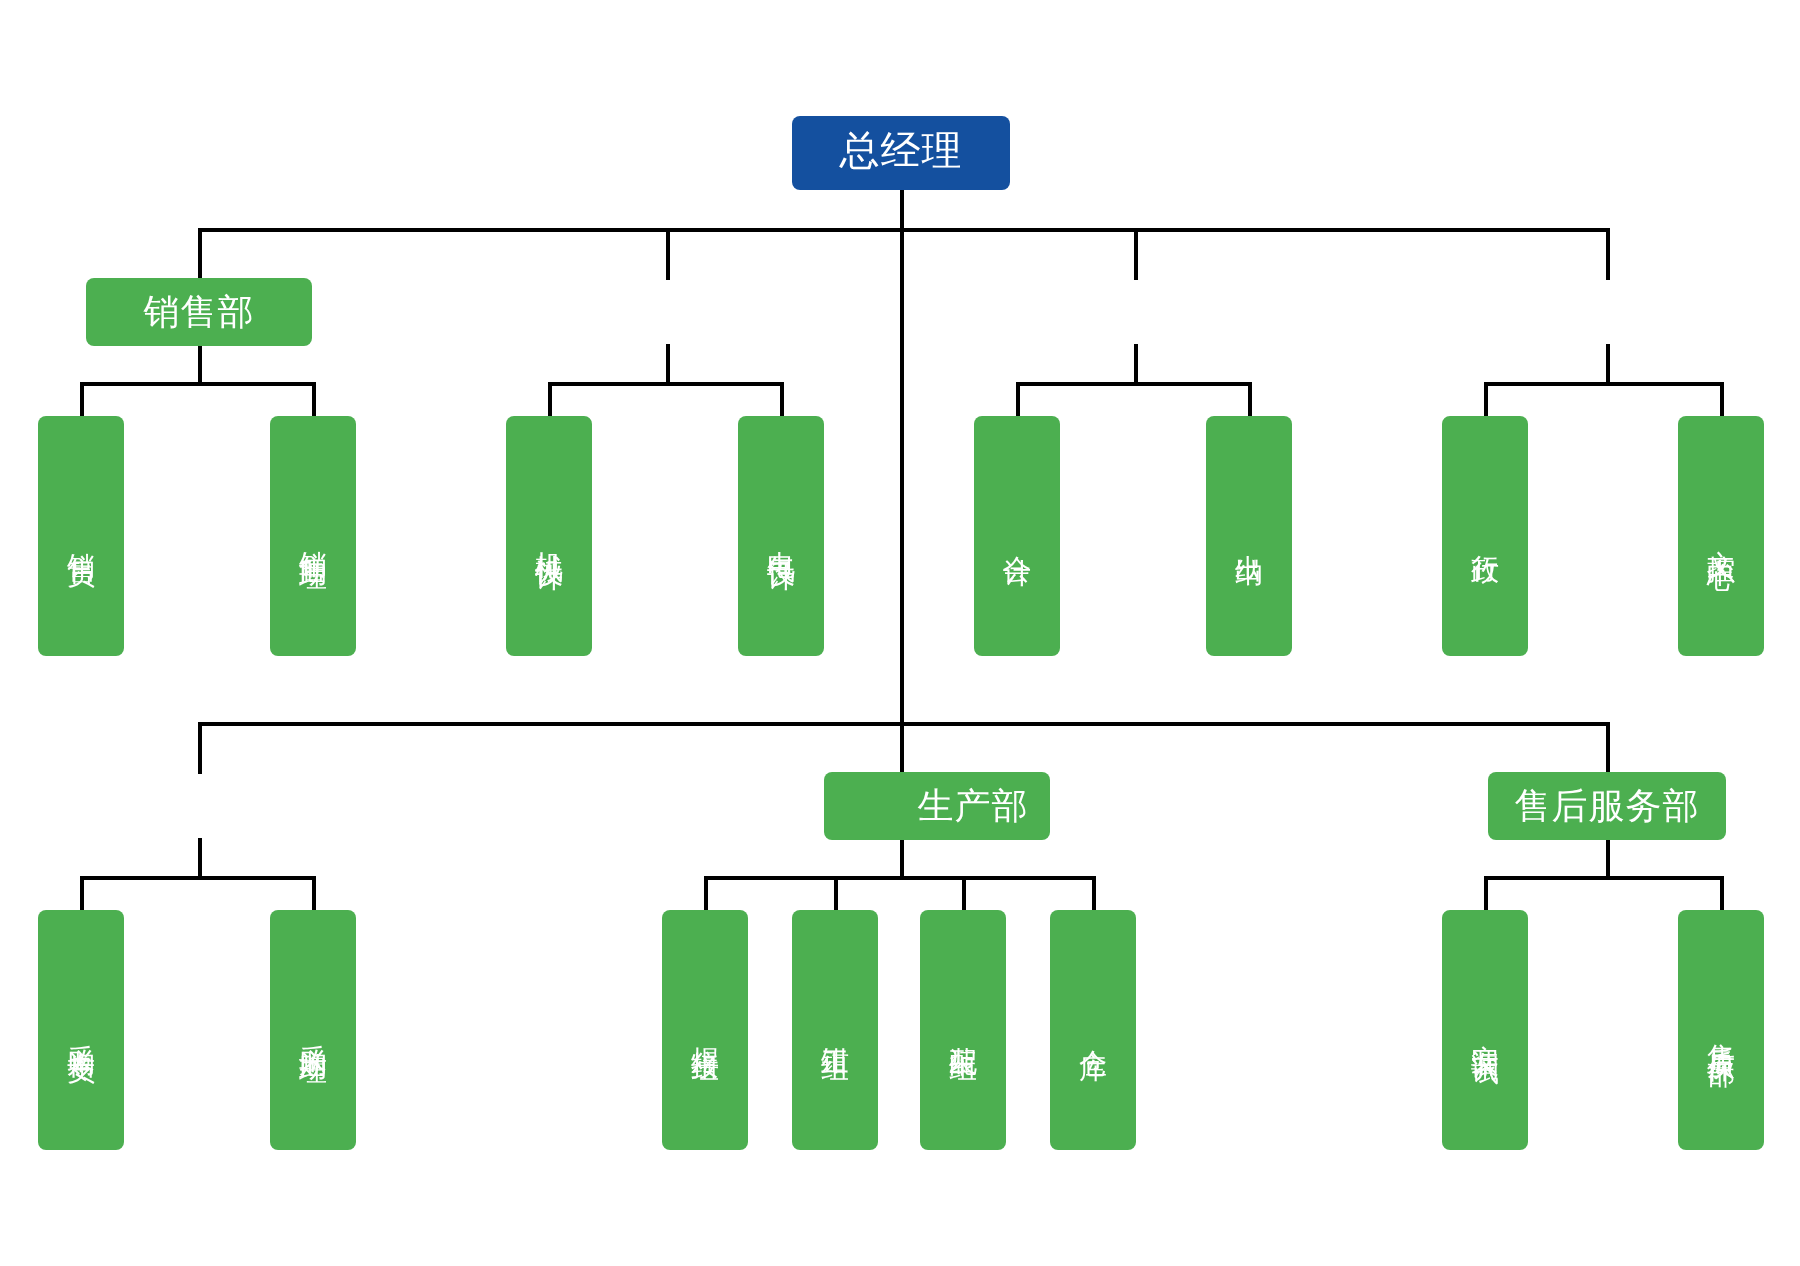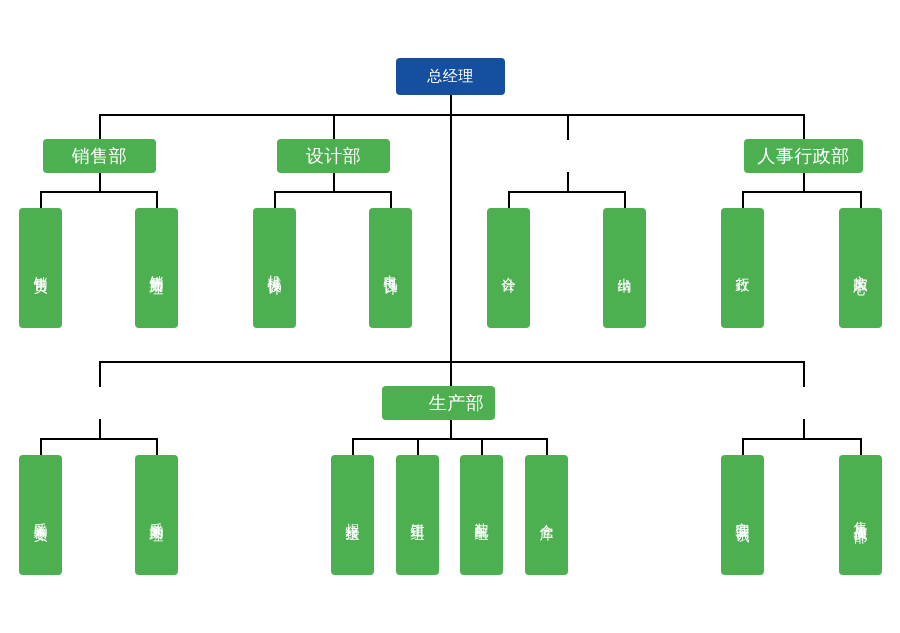--- a/index.html
+++ b/index.html
@@ -24,21 +24,21 @@
     color: #ffffff;
     display: flex;
     align-items: center;
     justify-content: center;
     text-align: center;
     line-height: 1.25;
     letter-spacing: 0.5px;
   }
   .node.root {
     background: #14509F;
-    font-size: 15px;
+    font-size: 20px;
   }
   .node.dept {
     background: #4CAF50;
     font-size: 18px;
   }
   .node.unit {
     background: #4CAF50;
     font-size: 14px;
     writing-mode: vertical-rl;
     text-orientation: upright;
@@ -103,36 +103,35 @@
   <div class="conn v" style="left:546px; top:438px; height:17px;"></div>
 
   <div class="conn v" style="left:803px; top:419px; height:20px;"></div>
   <div class="conn h" style="left:742px; top:438px; width:120px;"></div>
   <div class="conn v" style="left:742px; top:438px; height:17px;"></div>
   <div class="conn v" style="left:860px; top:438px; height:17px;"></div>
 
   <div class="node root" style="left:396px; top:58px; width:109px; height:37px;">总经理</div>
 
   <div class="node dept" style="left:43px; top:139px; width:113px; height:34px;">销售部</div>
-  <div class="node dept" style="left:277px; top:139px; width:113px; height:34px;">设计部</div>
-  <div class="node dept" style="left:744px; top:139px; width:119px; height:34px;">人事行政部</div>
 
   <div class="node unit" style="left:19px; top:208px; width:43px; height:120px;">销售员</div>
   <div class="node unit" style="left:135px; top:208px; width:43px; height:120px;">销售助理</div>
 
   <div class="node unit" style="left:253px; top:208px; width:43px; height:120px;">机械设计</div>
   <div class="node unit" style="left:369px; top:208px; width:43px; height:120px;">电气设计</div>
 
   <div class="node unit" style="left:487px; top:208px; width:43px; height:120px;">会计</div>
   <div class="node unit" style="left:603px; top:208px; width:43px; height:120px;">出纳</div>
 
   <div class="node unit" style="left:721px; top:208px; width:43px; height:120px;">行政</div>
   <div class="node unit" style="left:839px; top:208px; width:43px; height:120px;">文控中心</div>
 
-  <div class="node dept" style="left:382px; top:386px; width:113px; height:34px;padding-left:36px;">生产部</div>
+  <div class="node dept" style="left:412px; top:386px; width:113px; height:34px;padding-left:36px;">生产部</div>
+  <div class="node dept" style="left:744px; top:386px; width:119px; height:34px;">售后服务部</div>
 
   <div class="node unit" style="left:19px; top:455px; width:43px; height:120px;">采购专员</div>
   <div class="node unit" style="left:135px; top:455px; width:43px; height:120px;">采购助理</div>
 
   <div class="node unit" style="left:331px; top:455px; width:43px; height:120px;">焊接组</div>
   <div class="node unit" style="left:396px; top:455px; width:43px; height:120px;">钳工组</div>
   <div class="node unit" style="left:460px; top:455px; width:43px; height:120px;">装配组</div>
   <div class="node unit" style="left:525px; top:455px; width:43px; height:120px;">仓库</div>
 
   <div class="node unit" style="left:721px; top:455px; width:43px; height:120px;">安装调试</div>

